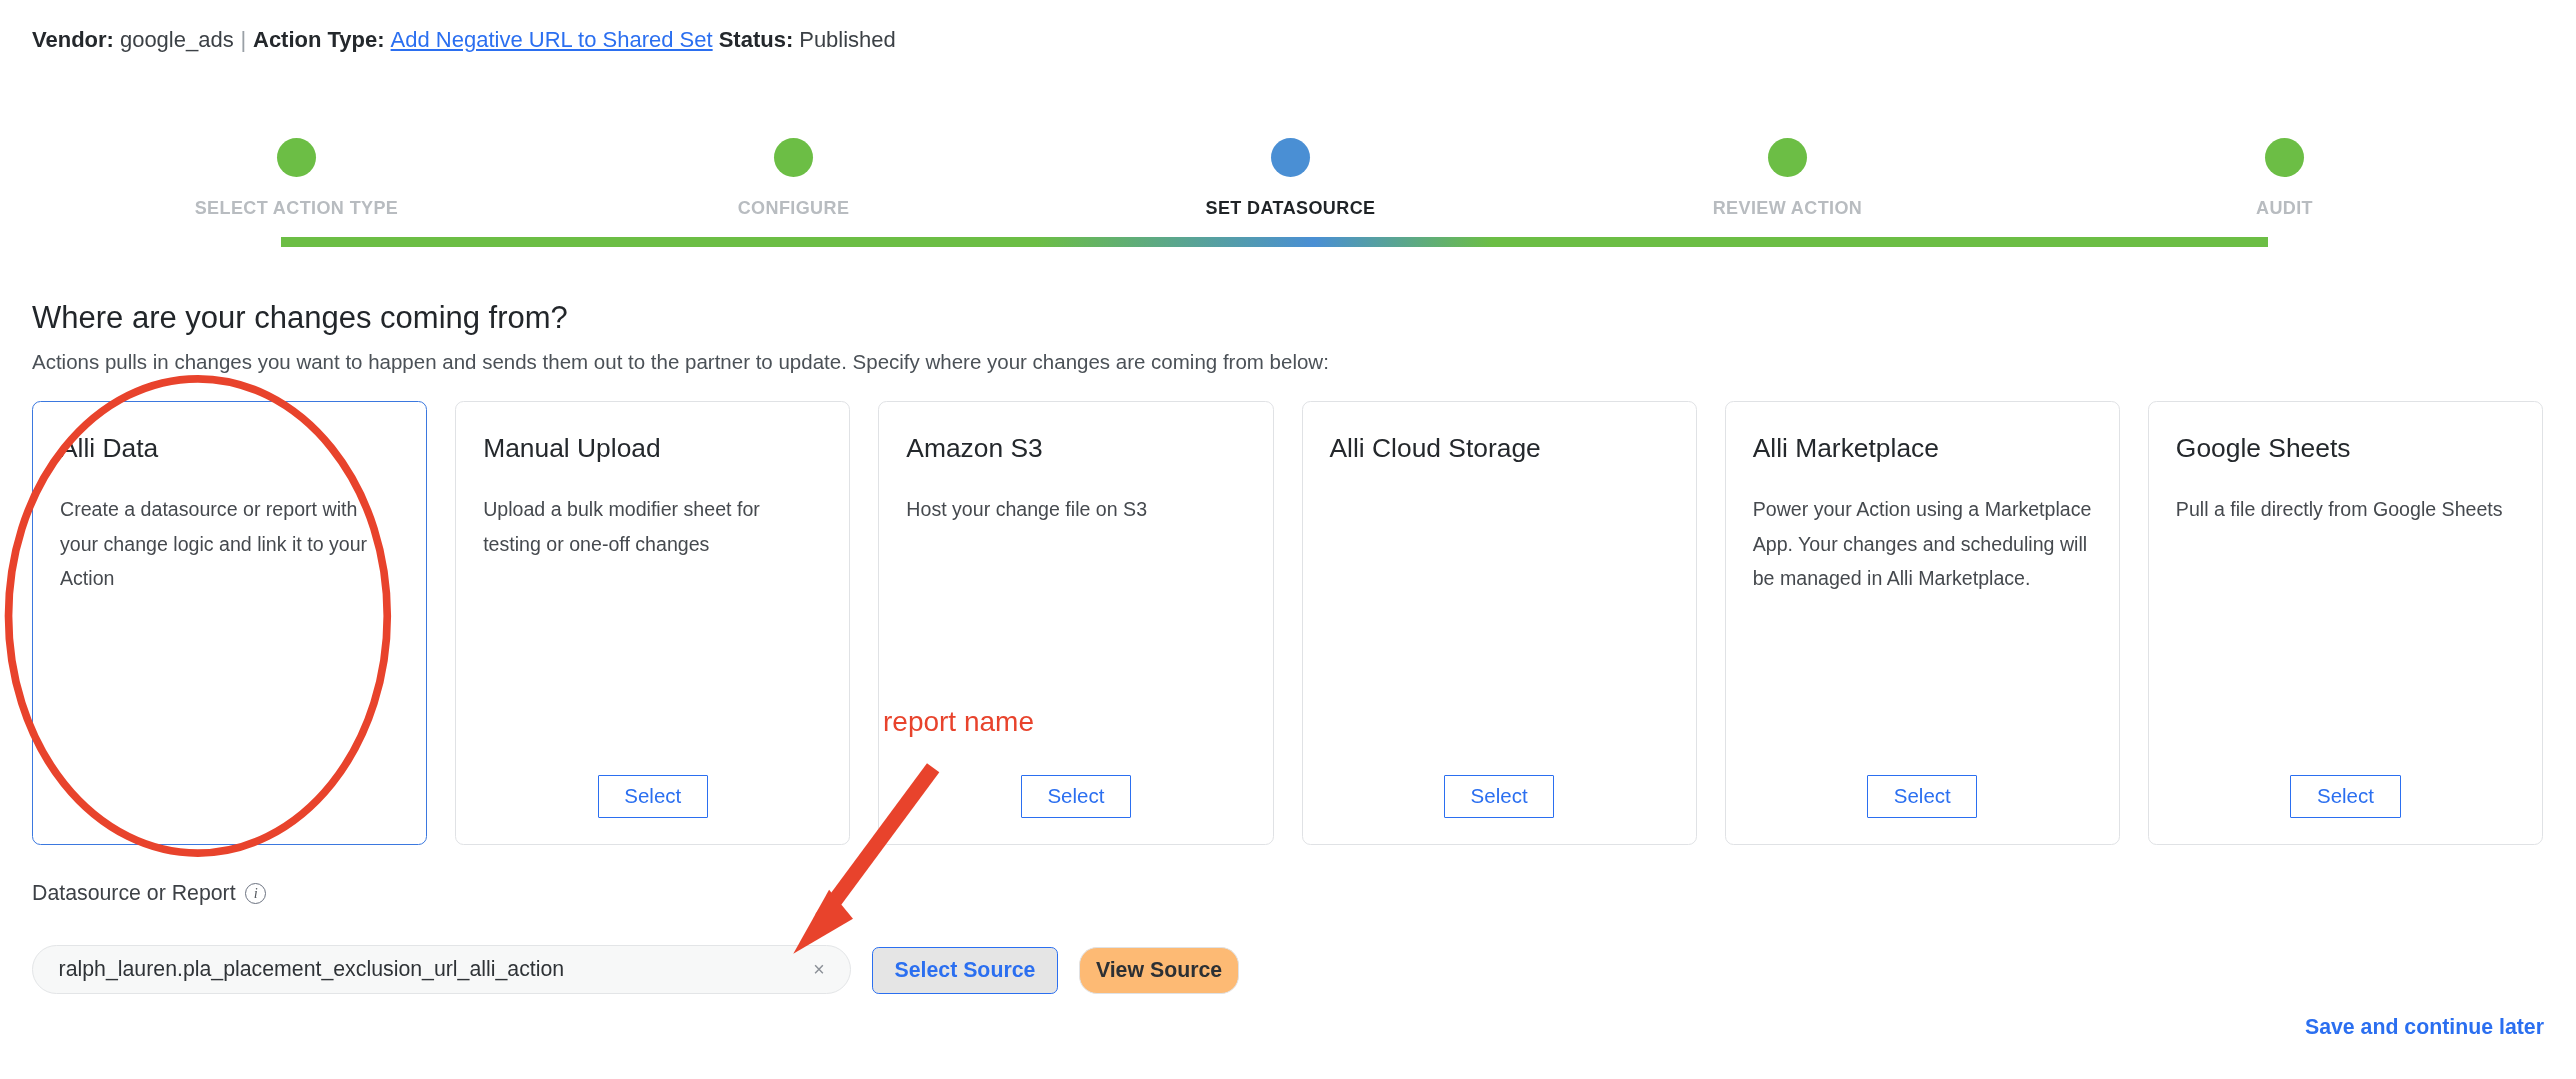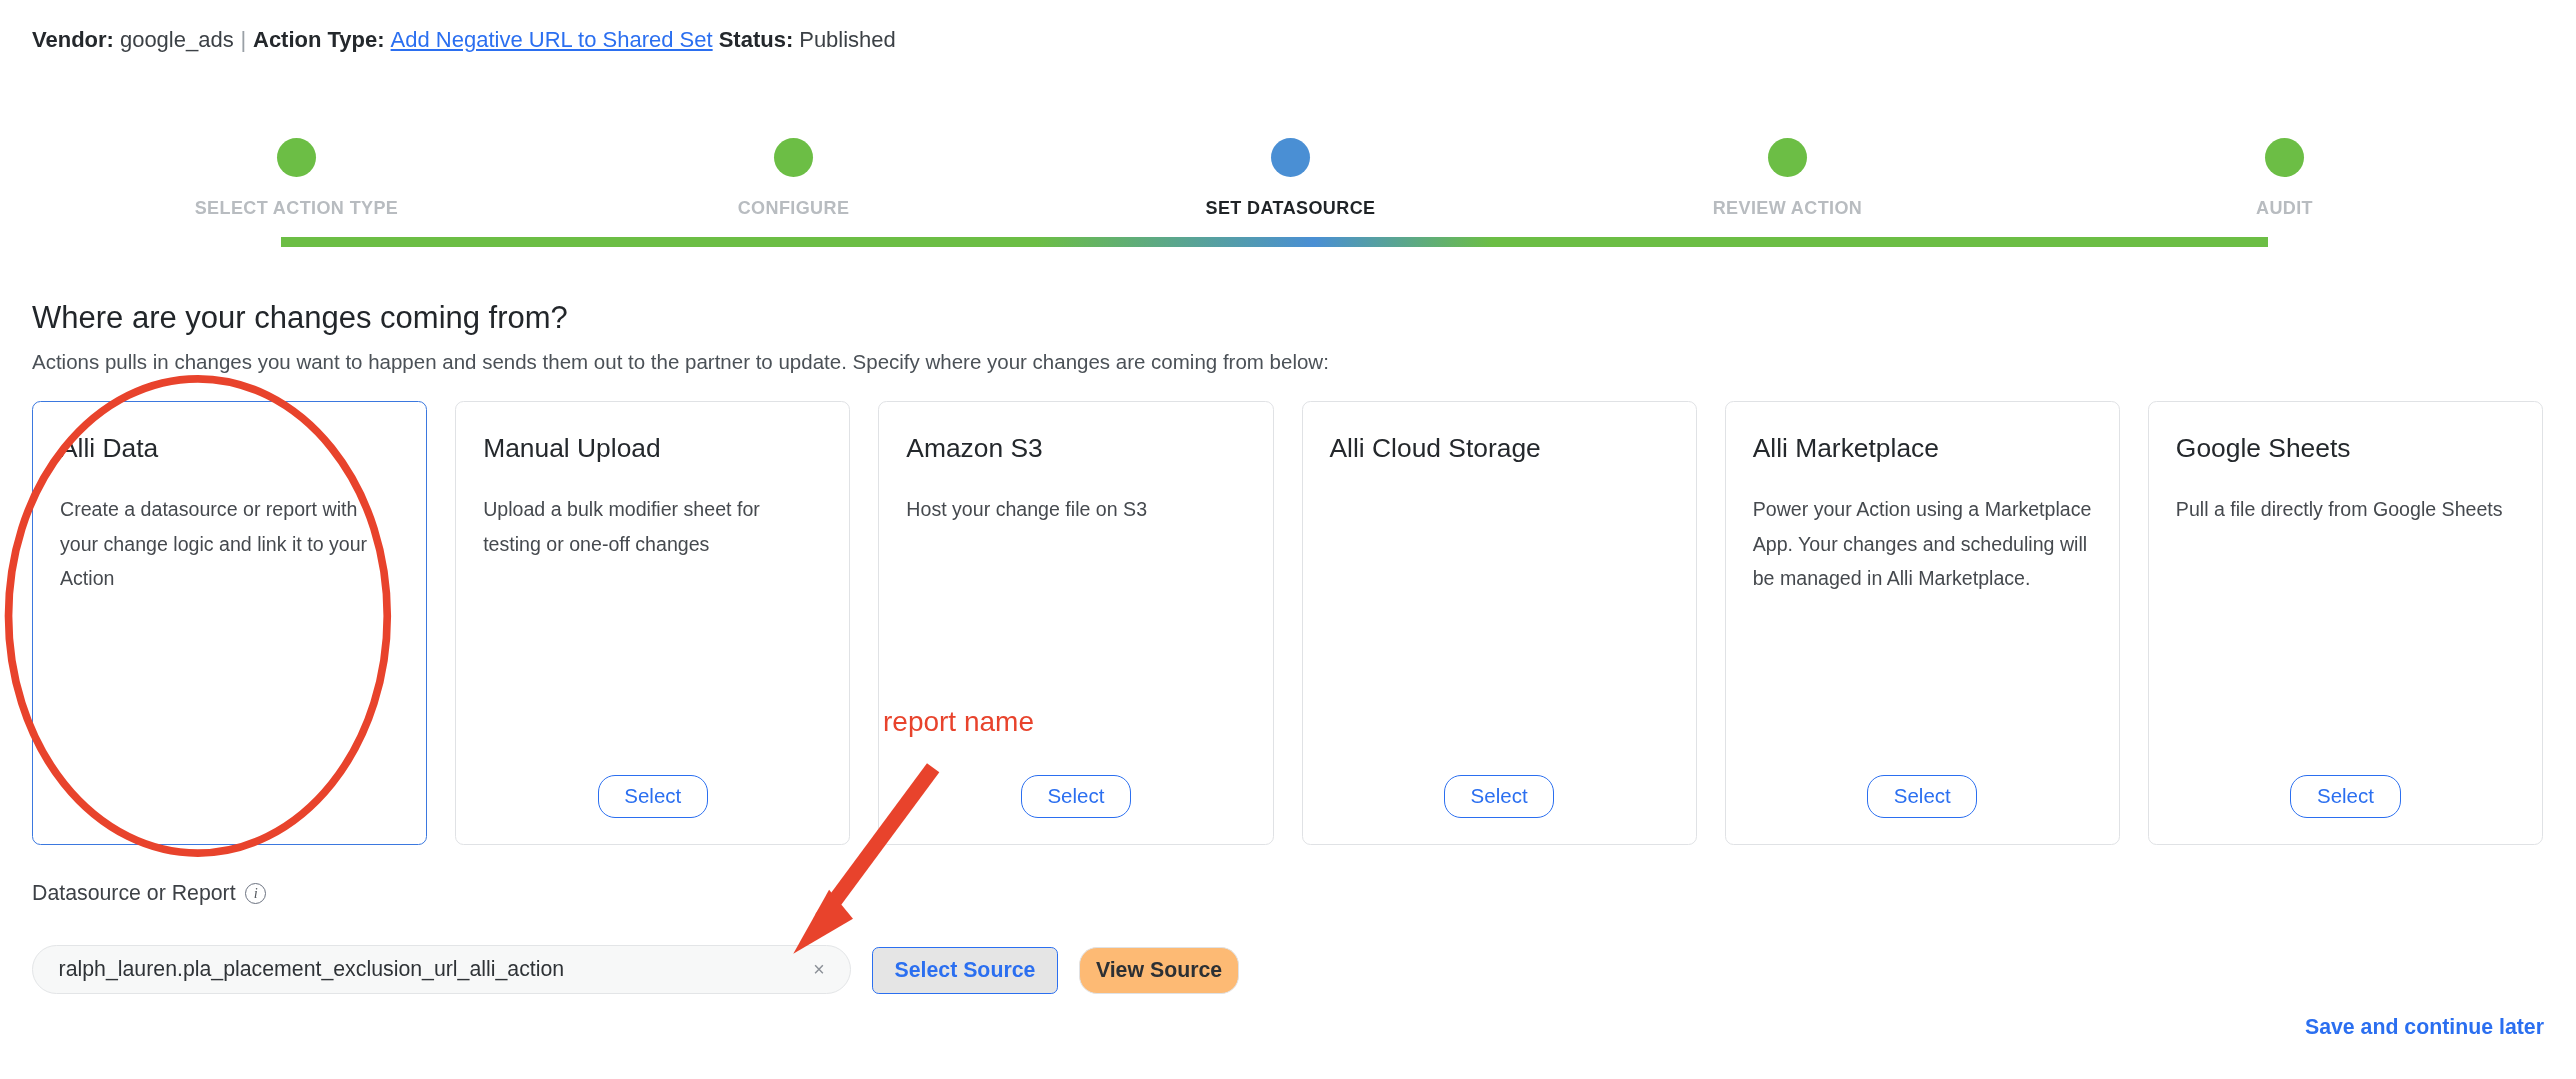--- a/index.html
+++ b/index.html
@@ -121,21 +121,21 @@
     margin-top: auto;
     display: flex;
     justify-content: center;
   }
   .btn-select {
     font-family: "Liberation Sans", sans-serif;
     font-size: 20.5px;
     color: #2b6ff0;
     background: #ffffff;
     border: 1.7px solid #2b6ff0;
-    border-radius: 17px;
+    border-radius: 1px;
     padding: 9.4px 25.6px;
     cursor: pointer;
     line-height: 1.1;
   }
 
   
   .ds-label {
     position: absolute;
     left: 32px; top: 881px;
     font-size: 21.3px;

